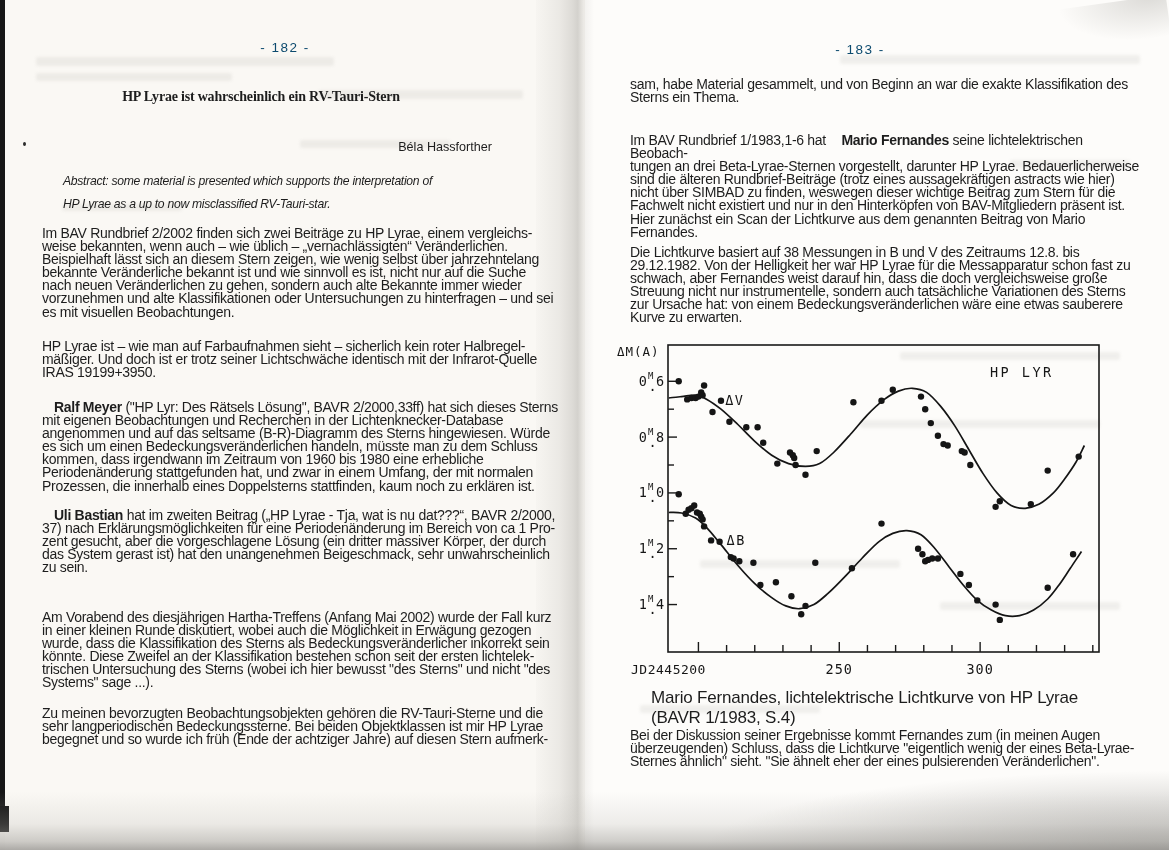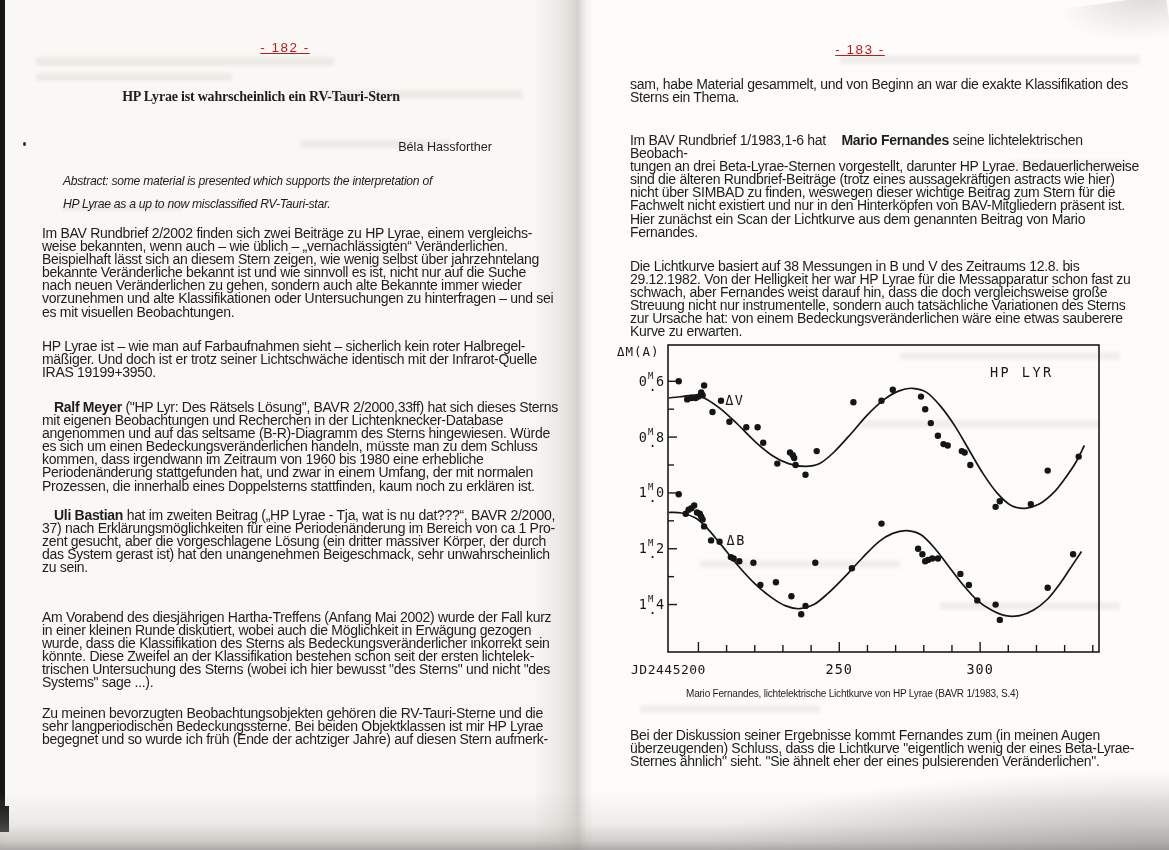--- a/index.html
+++ b/index.html
@@ -13,33 +13,33 @@
   #edge-left{position:absolute;left:0;top:0;width:5px;height:824px;background:#161616;}
   #edge-left2{position:absolute;left:0;top:806px;width:9px;height:26px;background:#0e0e0e;}
   #bottom-band{position:absolute;left:0;top:792px;width:1169px;height:58px;
     background:linear-gradient(180deg,rgba(190,188,183,0) 0%,rgba(190,188,183,.25) 55%,rgba(168,166,161,.55) 85%,rgba(150,148,144,.78) 100%);}
   #bottom-corner{position:absolute;left:700px;top:770px;width:469px;height:80px;
     background:radial-gradient(ellipse at 100% 100%,rgba(135,133,129,.6),transparent 70%);}
   #tr-smudge{position:absolute;left:1060px;top:2px;width:109px;height:42px;
     background:radial-gradient(ellipse at 85% 0%,rgba(160,158,152,.35),transparent 70%);transform:rotate(-8deg);}
   .bleed{position:absolute;background:#8a887f;opacity:.11;filter:blur(1.6px);border-radius:2px;}
   .speck{position:absolute;background:#2c2c2c;border-radius:50%;}
-  .pageno{position:absolute;font-size:13.5px;letter-spacing:1.5px;text-align:center;color:#b91c1c;text-decoration:underline;}
+  .pageno{position:absolute;font-size:13.5px;letter-spacing:1.5px;text-align:center;color:#0c4a6e;}
   .article-title{position:absolute;left:30px;width:462px;top:89px;text-align:center;
     font-size:14px;font-weight:bold;letter-spacing:-.2px;font-family:Liberation Serif, serif;}
   .author{position:absolute;left:30px;width:462px;top:140px;text-align:right;font-size:12.6px;}
   .abstract{position:absolute;left:63px;top:170px;width:460px;white-space:pre-line;
     font-style:italic;font-size:12.2px;line-height:23px;letter-spacing:-.3px;}
   .para{position:absolute;white-space:pre-line;font-size:14px;line-height:13.1px;
     letter-spacing:-.3px;width:516px;}
   .lp{left:42px;} .rp{left:630px;width:512px;}
   .boldname{font-weight:bold;margin-left:12px;}
   #lightcurve{position:absolute;left:615px;top:340px;width:500px;height:365px;}
   #lightcurve text{font-family:"DejaVu Sans Mono",monospace;fill:#161616;}
-  .fig-caption{position:absolute;left:686px;top:688px;width:460px;font-size:10px;letter-spacing:-.2px;}
+  .fig-caption{position:absolute;left:651px;top:688px;width:460px;font-size:17px;letter-spacing:-.2px;}
 </style>
 </head>
 <body>
 
 <div id="canvas">
 
   <div id="left-page-bg" class="pagebg"></div>
   <div id="right-page-bg" class="pagebg"></div>
   <div id="gutter"></div>
   <div id="edge-left"></div>
@@ -101,21 +101,21 @@
   <div class="pageno" style="left:625px;width:470px;top:42px">- 183 -</div>
   <div class="para rp" style="top:78px">sam, habe Material gesammelt, und von Beginn an war die exakte Klassifikation des
 Sterns ein Thema.</div>
   <div class="para rp" style="top:134px"><span>Im BAV Rundbrief 1/1983,1-6 hat </span><span class="boldname">Mario Fernandes</span><span> seine lichtelektrischen Beobach-
 tungen an drei Beta-Lyrae-Sternen vorgestellt, darunter HP Lyrae. Bedauerlicherweise
 sind die älteren Rundbrief-Beiträge (trotz eines aussagekräftigen astracts wie hier)
 nicht über SIMBAD zu finden, weswegen dieser wichtige Beitrag zum Stern für die
 Fachwelt nicht existiert und nur in den Hinterköpfen von BAV-Mitgliedern präsent ist.
 Hier zunächst ein Scan der Lichtkurve aus dem genannten Beitrag von Mario
 Fernandes.</span></div>
-  <div class="para rp" style="top:260px">Die Lichtkurve basiert auf 38 Messungen in B und V des Zeitraums 12.8. bis
+  <div class="para rp" style="top:246px">Die Lichtkurve basiert auf 38 Messungen in B und V des Zeitraums 12.8. bis
 29.12.1982. Von der Helligkeit her war HP Lyrae für die Messapparatur schon fast zu
 schwach, aber Fernandes weist darauf hin, dass die doch vergleichsweise große
 Streuung nicht nur instrumentelle, sondern auch tatsächliche Variationen des Sterns
 zur Ursache hat: von einem Bedeckungsveränderlichen wäre eine etwas sauberere
 Kurve zu erwarten.</div>
 
   <svg id="lightcurve" viewBox="0 0 500 365">
       <g>
         <rect x="53" y="5" width="431" height="307" fill="none" stroke="#1a1a1a" stroke-width="1.6"></rect>
       </g>

